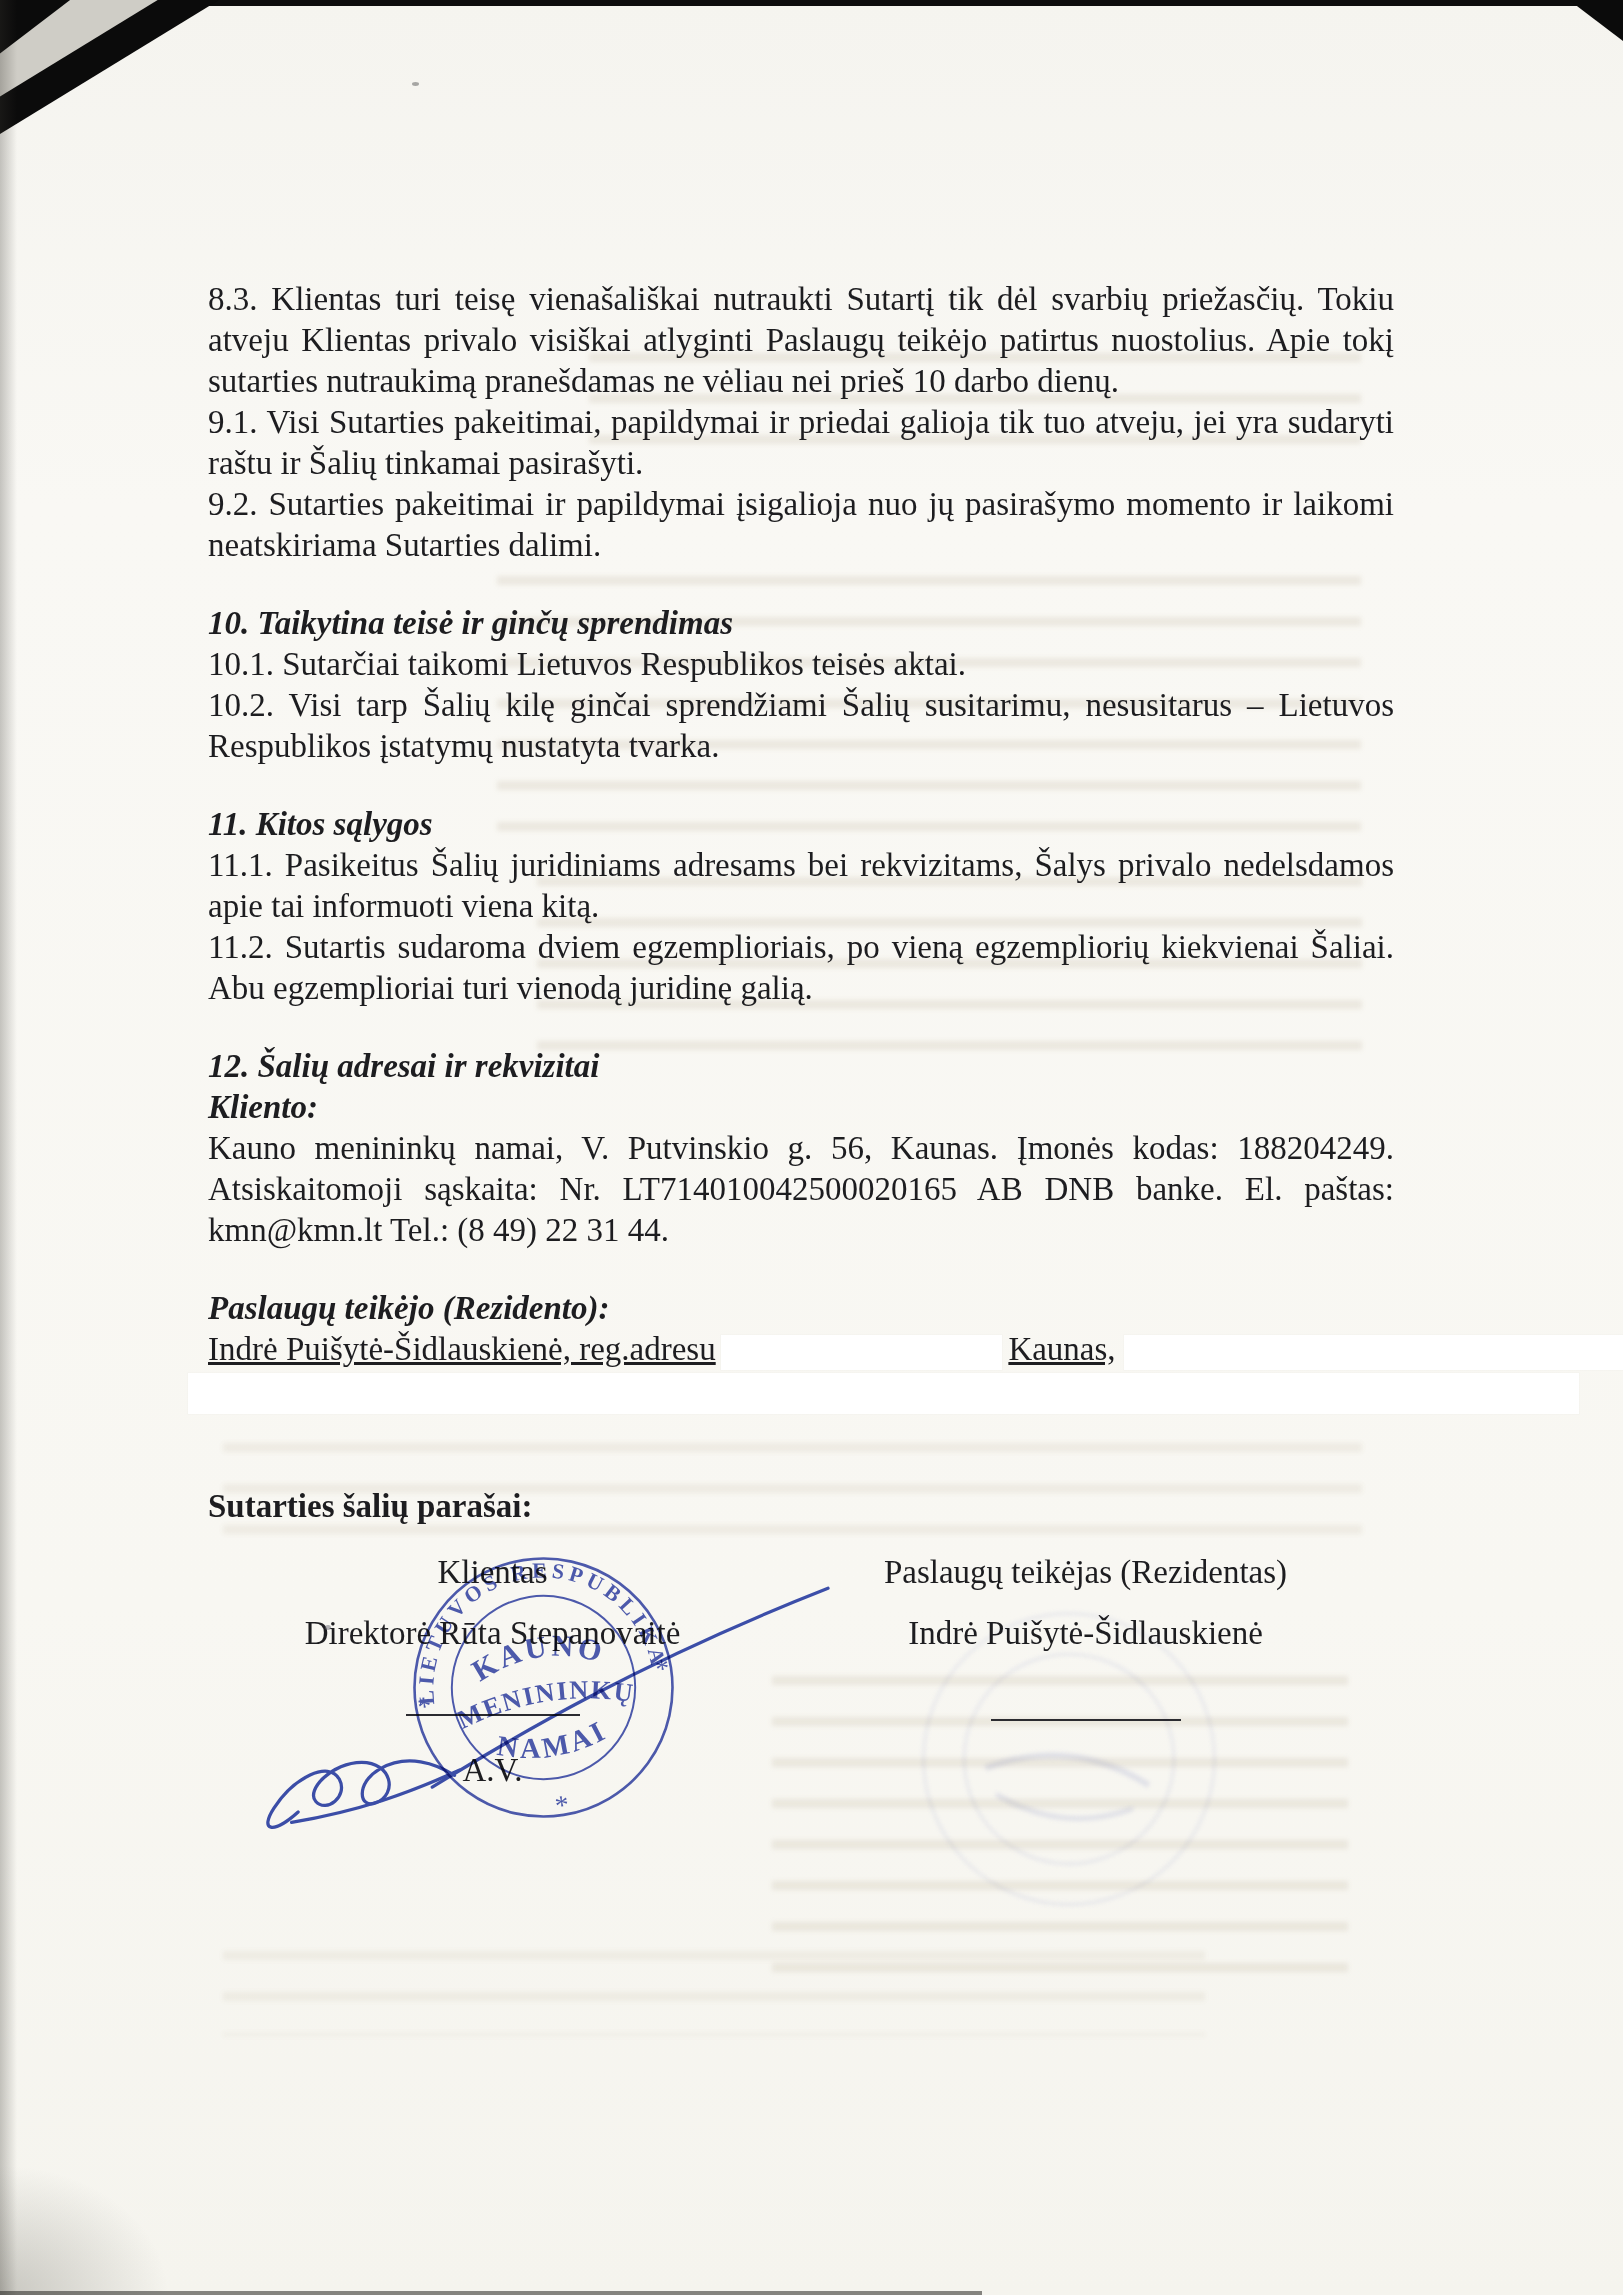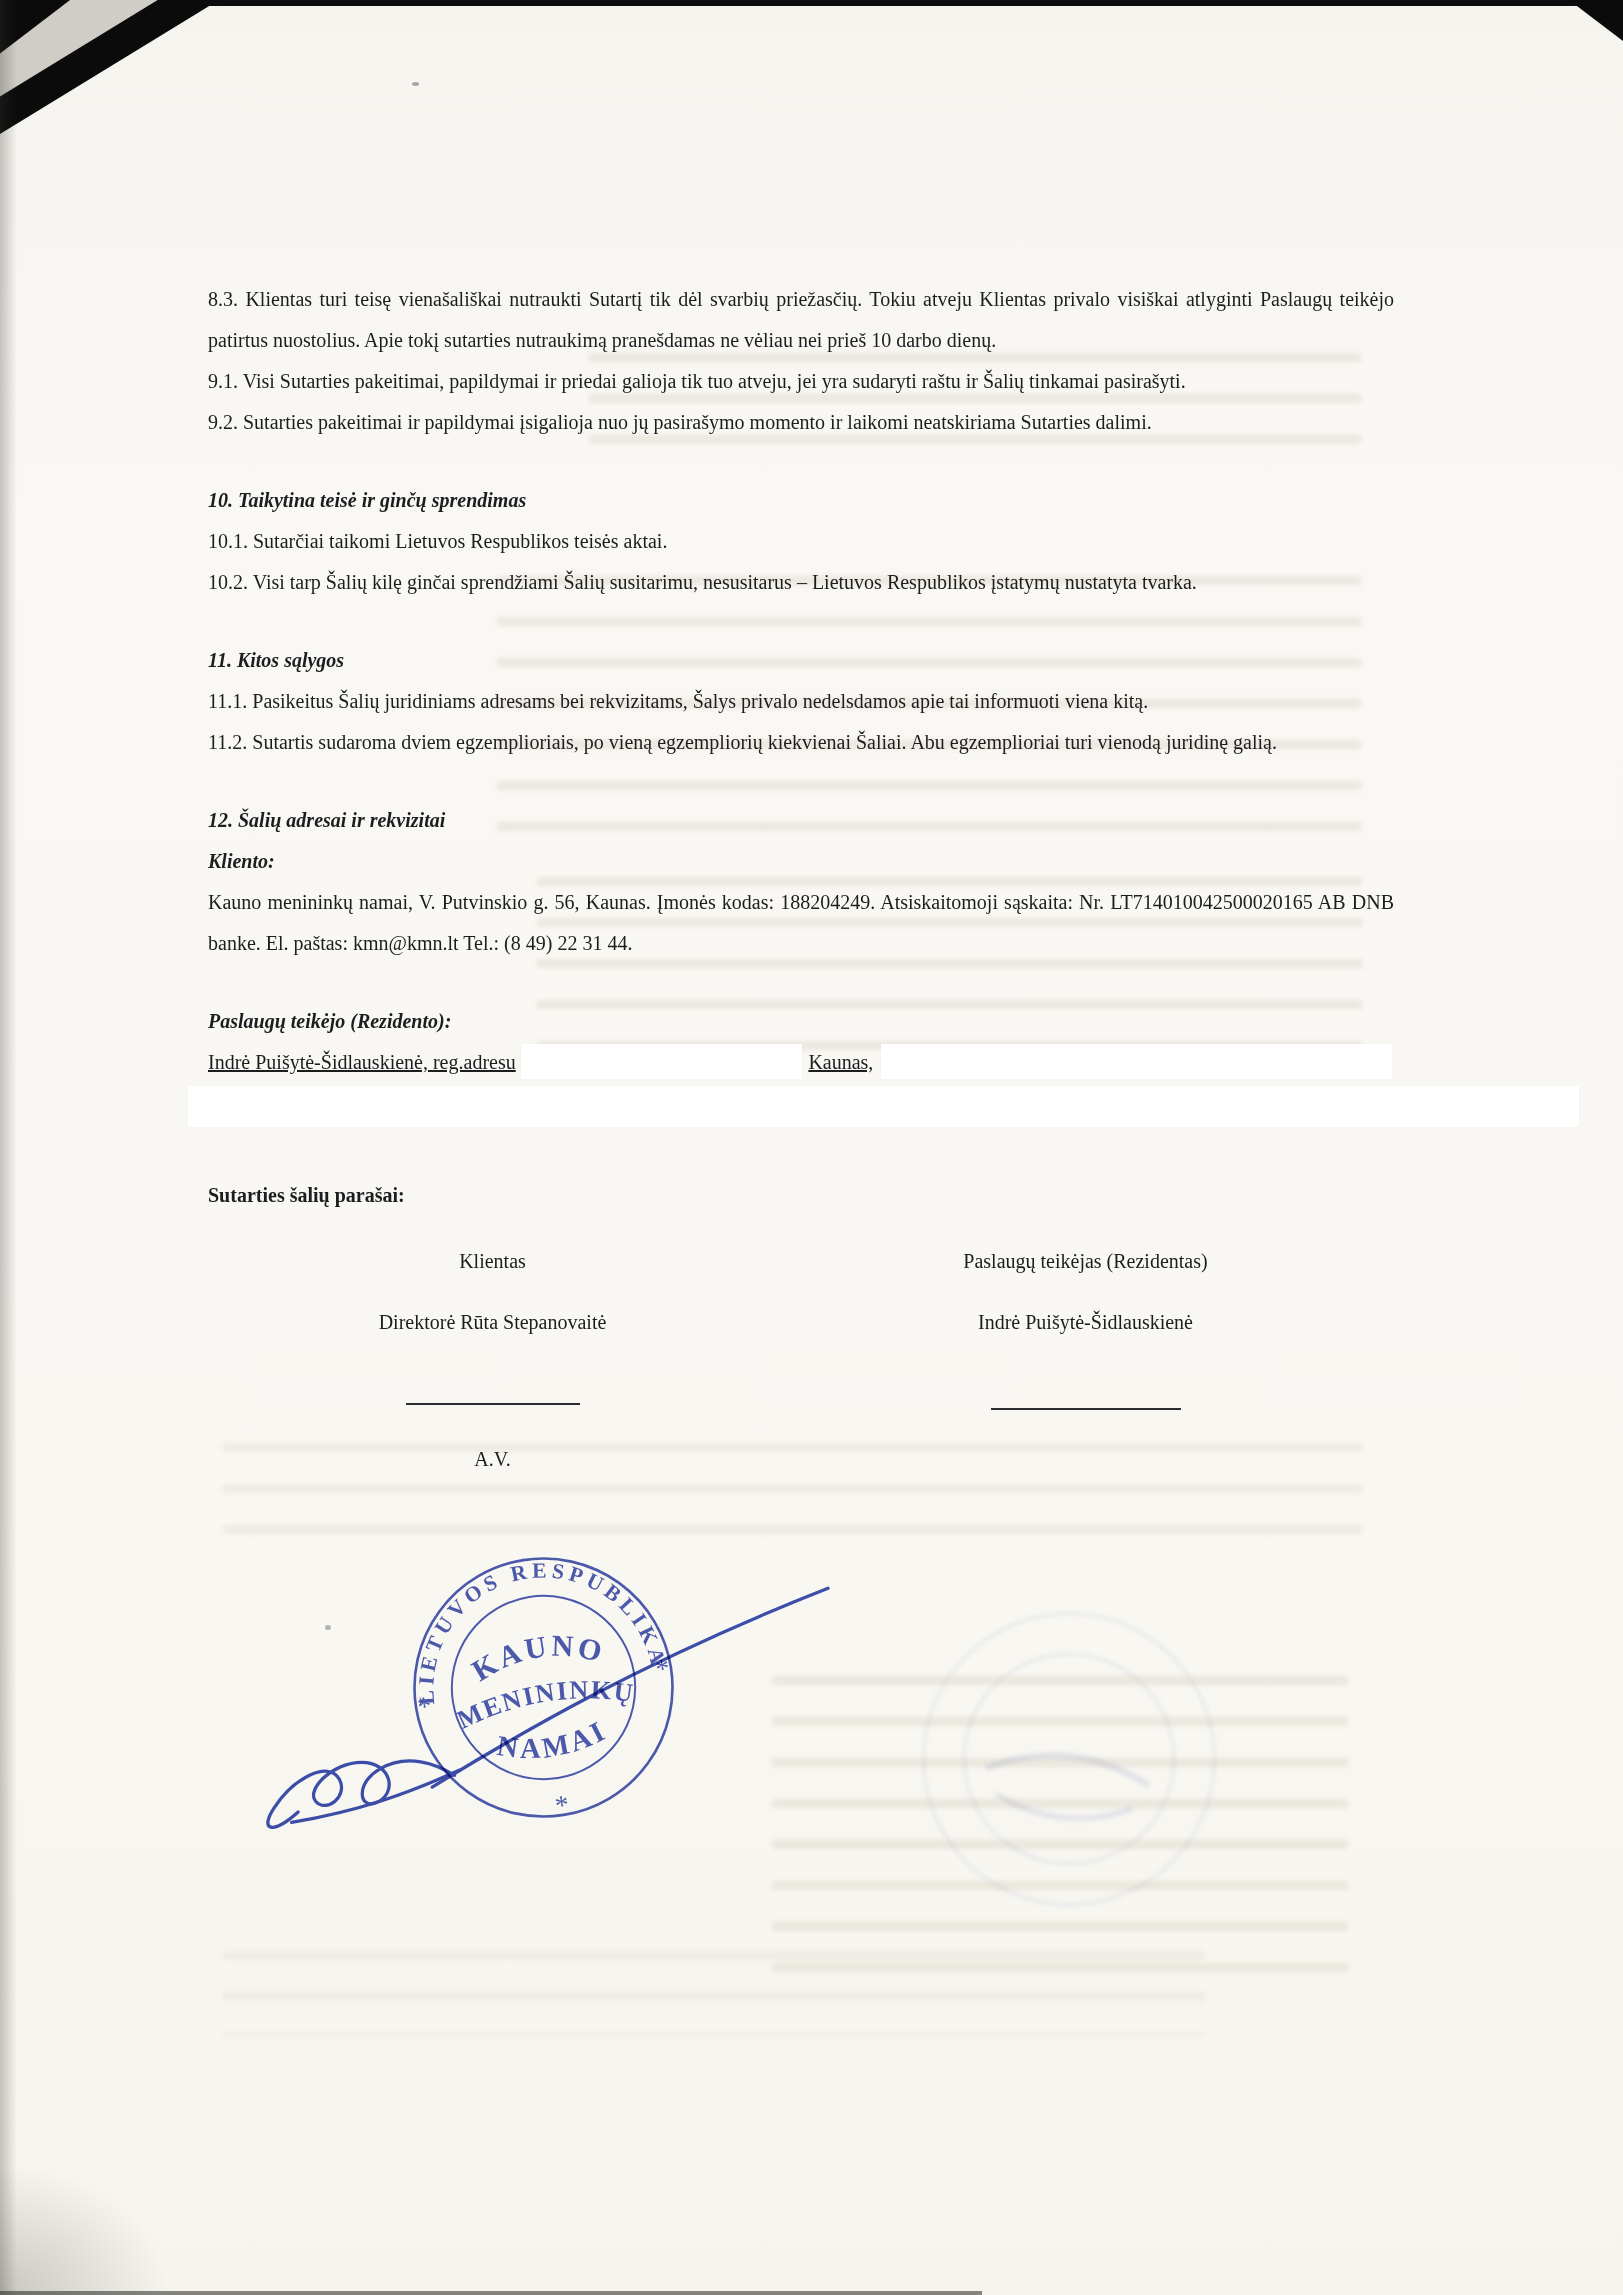--- a/index.html
+++ b/index.html
@@ -36,35 +36,35 @@
              rgba(0,0,0,0) 8.5px, rgba(0,0,0,0) 41px); }
   .b1 { left:589px;  top:353px;  width:772px; height:105px; }
   .b2 { left:497px;  top:576px;  width:864px; height:275px; }
   .b3 { left:537px;  top:877px; width:825px; height:196px; }
   .b4 { left:223px;  top:1443px; width:1139px; height:105px; opacity:.8; }
   .b5 { left:772px; top:1676px; width:576px;  height:308px; }
   .b6 { left:223px;  top:1951px; width:982px; height:85px; opacity:.7; }
 
   
   .content { position:absolute; left:208px; top:279px; width:1186px;
-             font-size:20px; line-height:41px; }
+             font-size:33px; line-height:41px; }
   .sec-body       { text-align:justify; }
   .sec-heading    { font-weight:bold; font-style:italic; }
   .sec-subheading { font-weight:bold; font-style:italic; }
   .gap            { margin-top:37px; }
 
   .provider-line { white-space:nowrap;text-decoration:underline; }
   .redaction { display:inline-block; height:35px; vertical-align:-9.8px; background:#ffffff;
                box-shadow:0 0 0 0.7px rgba(0,0,0,0.02); }
   .redaction.r1 { width:281px; margin:0 6.5px 0 5.2px; }
   .redaction.r2 { width:511px; margin-left:7.9px; }
   .redaction-strip { width:1391px; height:41px; background:#ffffff; margin-left:-19.6px; margin-top:2.6px;
                box-shadow:0 0 0 0.7px rgba(0,0,0,0.02); }
 
-  .sig-heading { font-weight:bold; margin-top:48px; }
+  .sig-heading { font-weight:bold; margin-top:72px; }
   .sig-columns { display:flex; margin-top:25px; }
   .sig-col       { text-align:center; }
   .sig-col.left  { width:569px; }
   .sig-col.right { flex:1; }
   .sig-name  { margin-top:20px; }
   .sig-line  { width:174px; border-bottom:2px solid #2b2b30; margin:60px auto 0; }
   .sig-col.right .sig-line { width:190px; margin-top:65px; }
   .av { margin-top:34px; }
 
   

